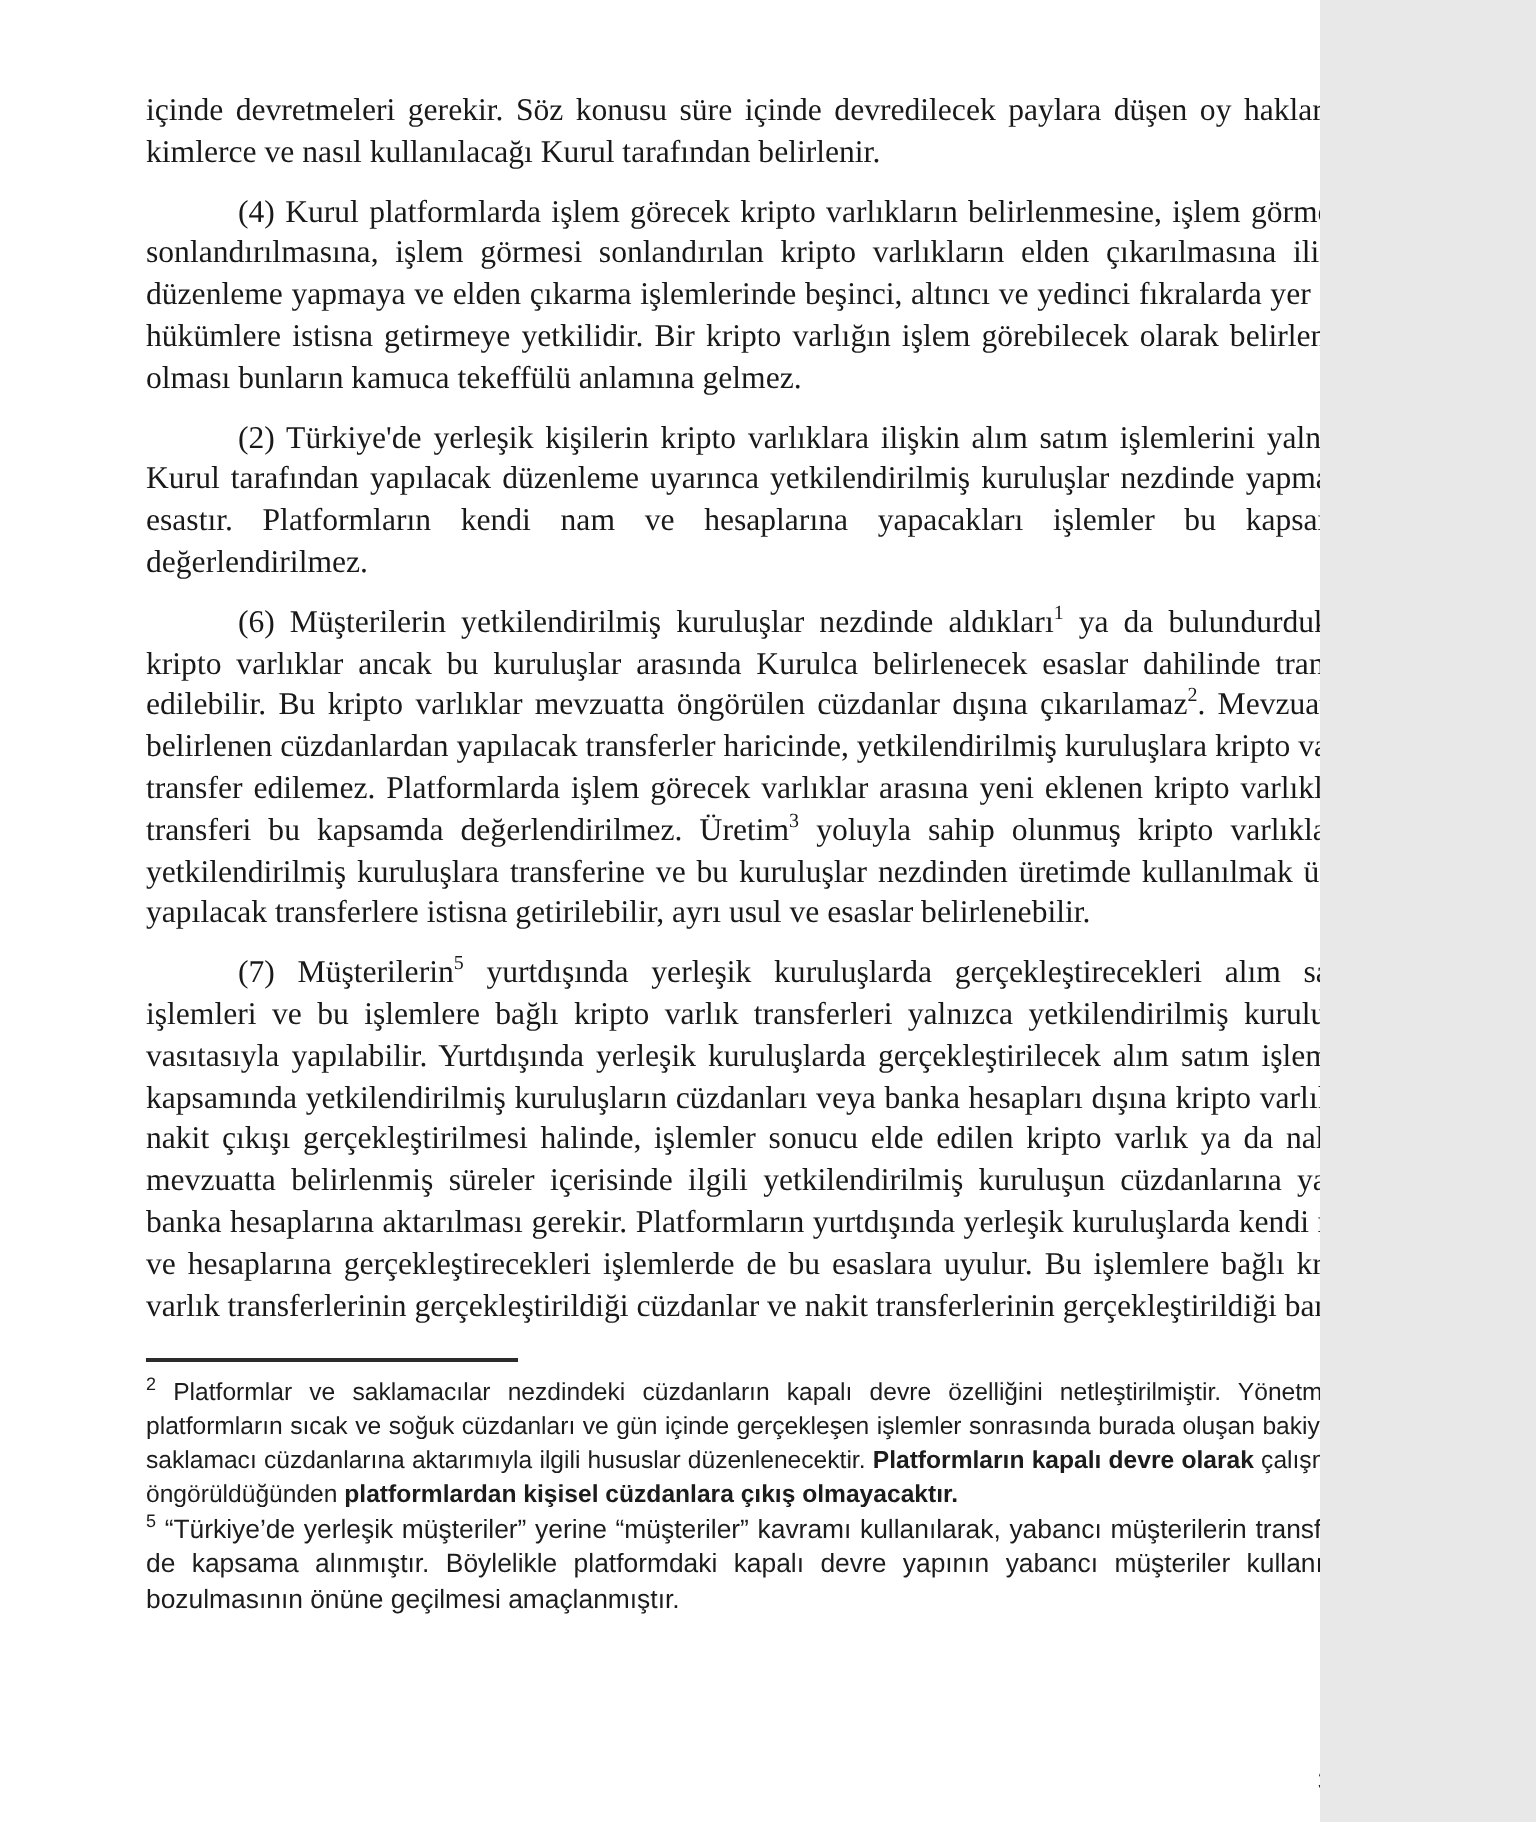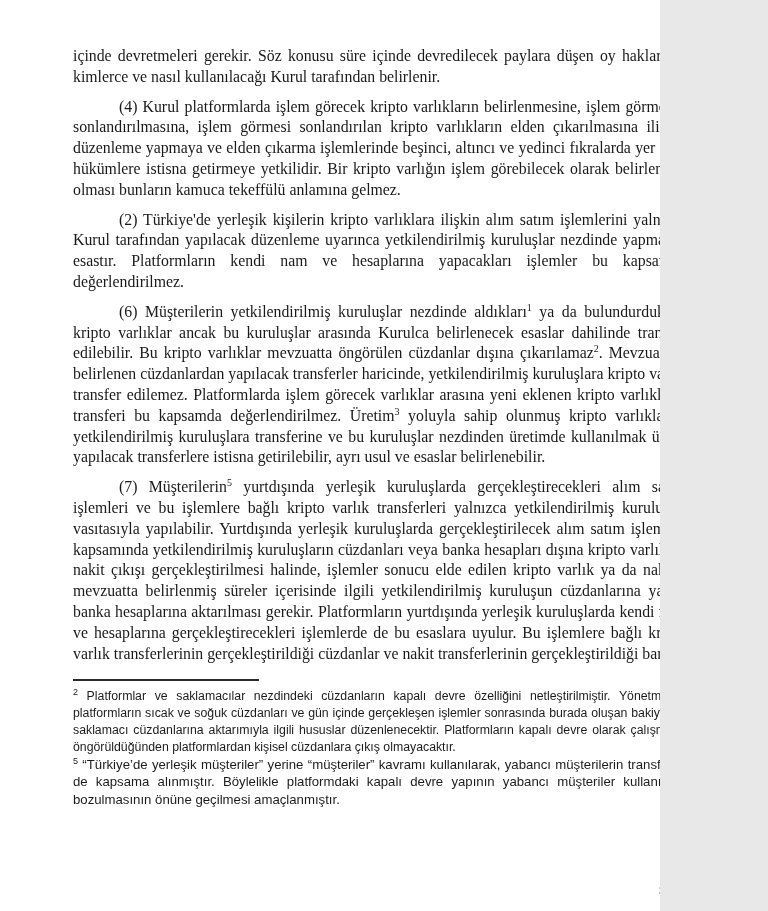--- a/index.html
+++ b/index.html
@@ -55,21 +55,21 @@
   .footnote.serif {
     font-family: Liberation Sans, sans-serif;
     font-size: 13.2px;
     line-height: 17.4px;
   }
   .footnote sup {
     font-size: 9px;
     line-height: 0;
     vertical-align: super;
   }
-  .fn-bold { font-weight: normal; }
+  .fn-bold { font-weight: bold; }
   .page-num {
     position: absolute;
     left: 659px;
     top: 883px;
     font-family: "Liberation Sans", "DejaVu Sans", sans-serif;
     font-size: 13.5px;
     font-weight: bold;
     color: #222222;
   }
 </style>

